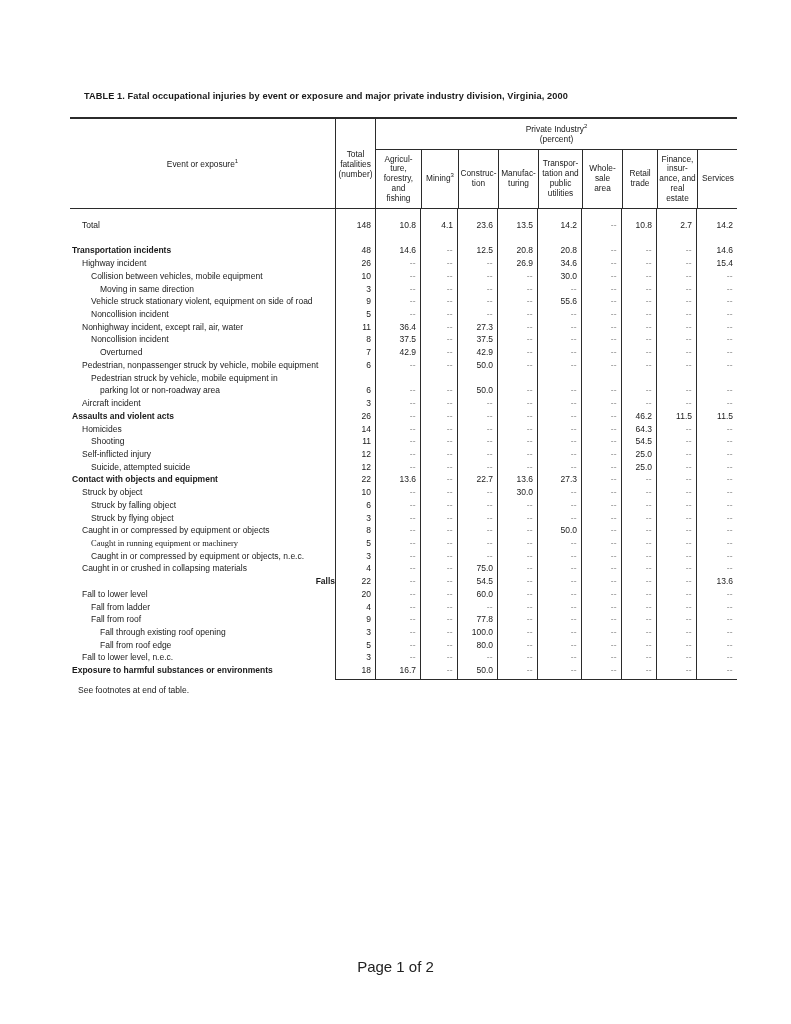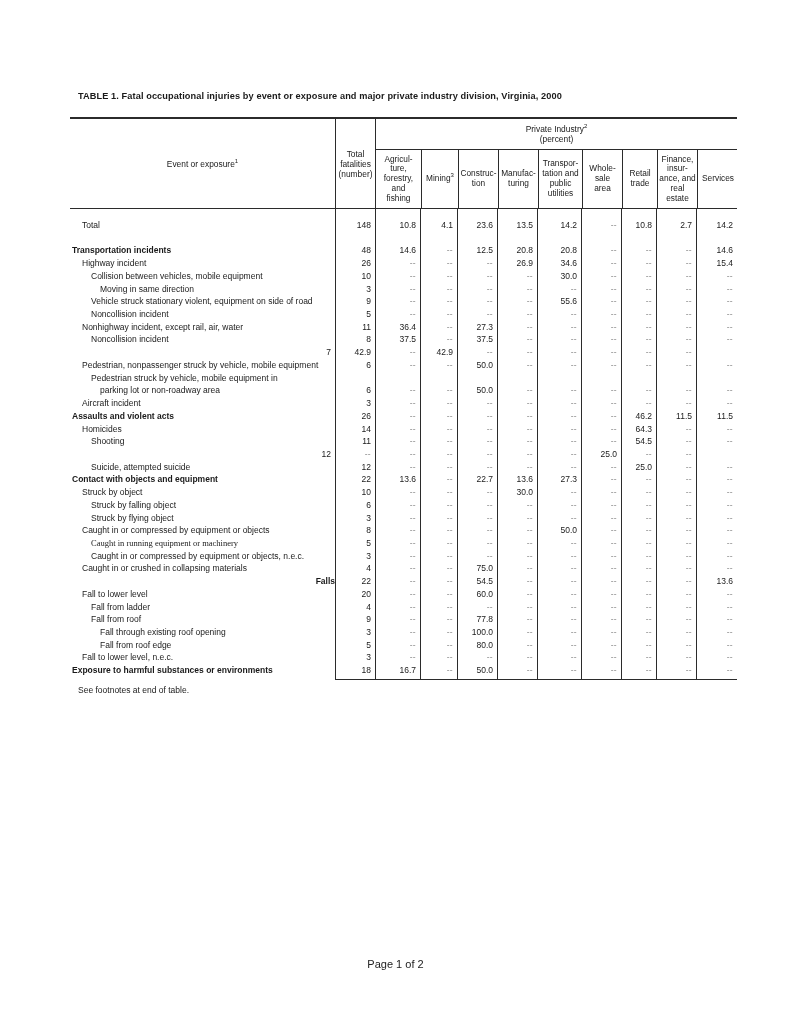--- a/index.html
+++ b/index.html
@@ -2,21 +2,21 @@
 <html><head>
 <meta charset="utf-8">
 <style>
   * { margin:0; padding:0; box-sizing:border-box; }
   html,body { background:#ffffff; }
   body {
     width:791px; height:1024px; position:relative; overflow:hidden;
     font-family:"Liberation Sans", sans-serif; color:#1a1a1a;
   }
   .doc-title {
-    position:absolute; left:78px; top:91px; width:680px;
+    position:absolute; left:84px; top:91px; width:680px;
     font-size:9.2px; font-weight:bold; white-space:nowrap; letter-spacing:0.1px;
   }
   .table-wrap {
     position:absolute; left:70px; top:117px; width:667px; height:565px;
     border-top:2px solid #2b2b2b;
   }
   
   .thead {
     height:90px; border-bottom:1px solid #2b2b2b;
     display:grid; grid-template-columns:265px 40px 362px;
@@ -55,21 +55,21 @@
   .row.bold .lbl { font-weight:bold; }
   .row .val { text-align:right; padding-right:4px; }
   .row .val.dash { color:#8c8c8c; letter-spacing:0.3px; }
   
   .footnote {
     position:absolute; left:78px; top:685px;
     font-size:8.5px; font-weight:normal;
   }
   .page-num {
     position:absolute; left:0; top:958px; width:791px;
-    text-align:center; font-size:11px; color:#222;
+    text-align:center; font-size:15px; color:#222;
   }
 </style>
 </head>
 <body>
 
 <div class="doc-title">TABLE 1. Fatal occupational injuries by event or exposure and major private industry division, Virginia, 2000</div>
 
 <div class="table-wrap">
   <div class="thead">
     <div class="stub-head">
@@ -238,20 +238,21 @@
         <div class="val dash">--</div>
         <div class="val">37.5</div>
         <div class="val dash">--</div>
         <div class="val dash">--</div>
         <div class="val dash">--</div>
         <div class="val dash">--</div>
         <div class="val dash">--</div>
         <div class="val dash">--</div>
       </div>
       <div class="row">
+        <div class="lbl" style="padding-left: 30px;">Overturned</div>
         <div class="val">7</div>
         <div class="val">42.9</div>
         <div class="val dash">--</div>
         <div class="val">42.9</div>
         <div class="val dash">--</div>
         <div class="val dash">--</div>
         <div class="val dash">--</div>
         <div class="val dash">--</div>
         <div class="val dash">--</div>
         <div class="val dash">--</div>
@@ -341,20 +342,21 @@
         <div class="val dash">--</div>
         <div class="val dash">--</div>
         <div class="val dash">--</div>
         <div class="val dash">--</div>
         <div class="val dash">--</div>
         <div class="val">54.5</div>
         <div class="val dash">--</div>
         <div class="val dash">--</div>
       </div>
       <div class="row">
+        <div class="lbl" style="padding-left: 12px;">Self-inflicted injury</div>
         <div class="val">12</div>
         <div class="val dash">--</div>
         <div class="val dash">--</div>
         <div class="val dash">--</div>
         <div class="val dash">--</div>
         <div class="val dash">--</div>
         <div class="val dash">--</div>
         <div class="val">25.0</div>
         <div class="val dash">--</div>
         <div class="val dash">--</div>

